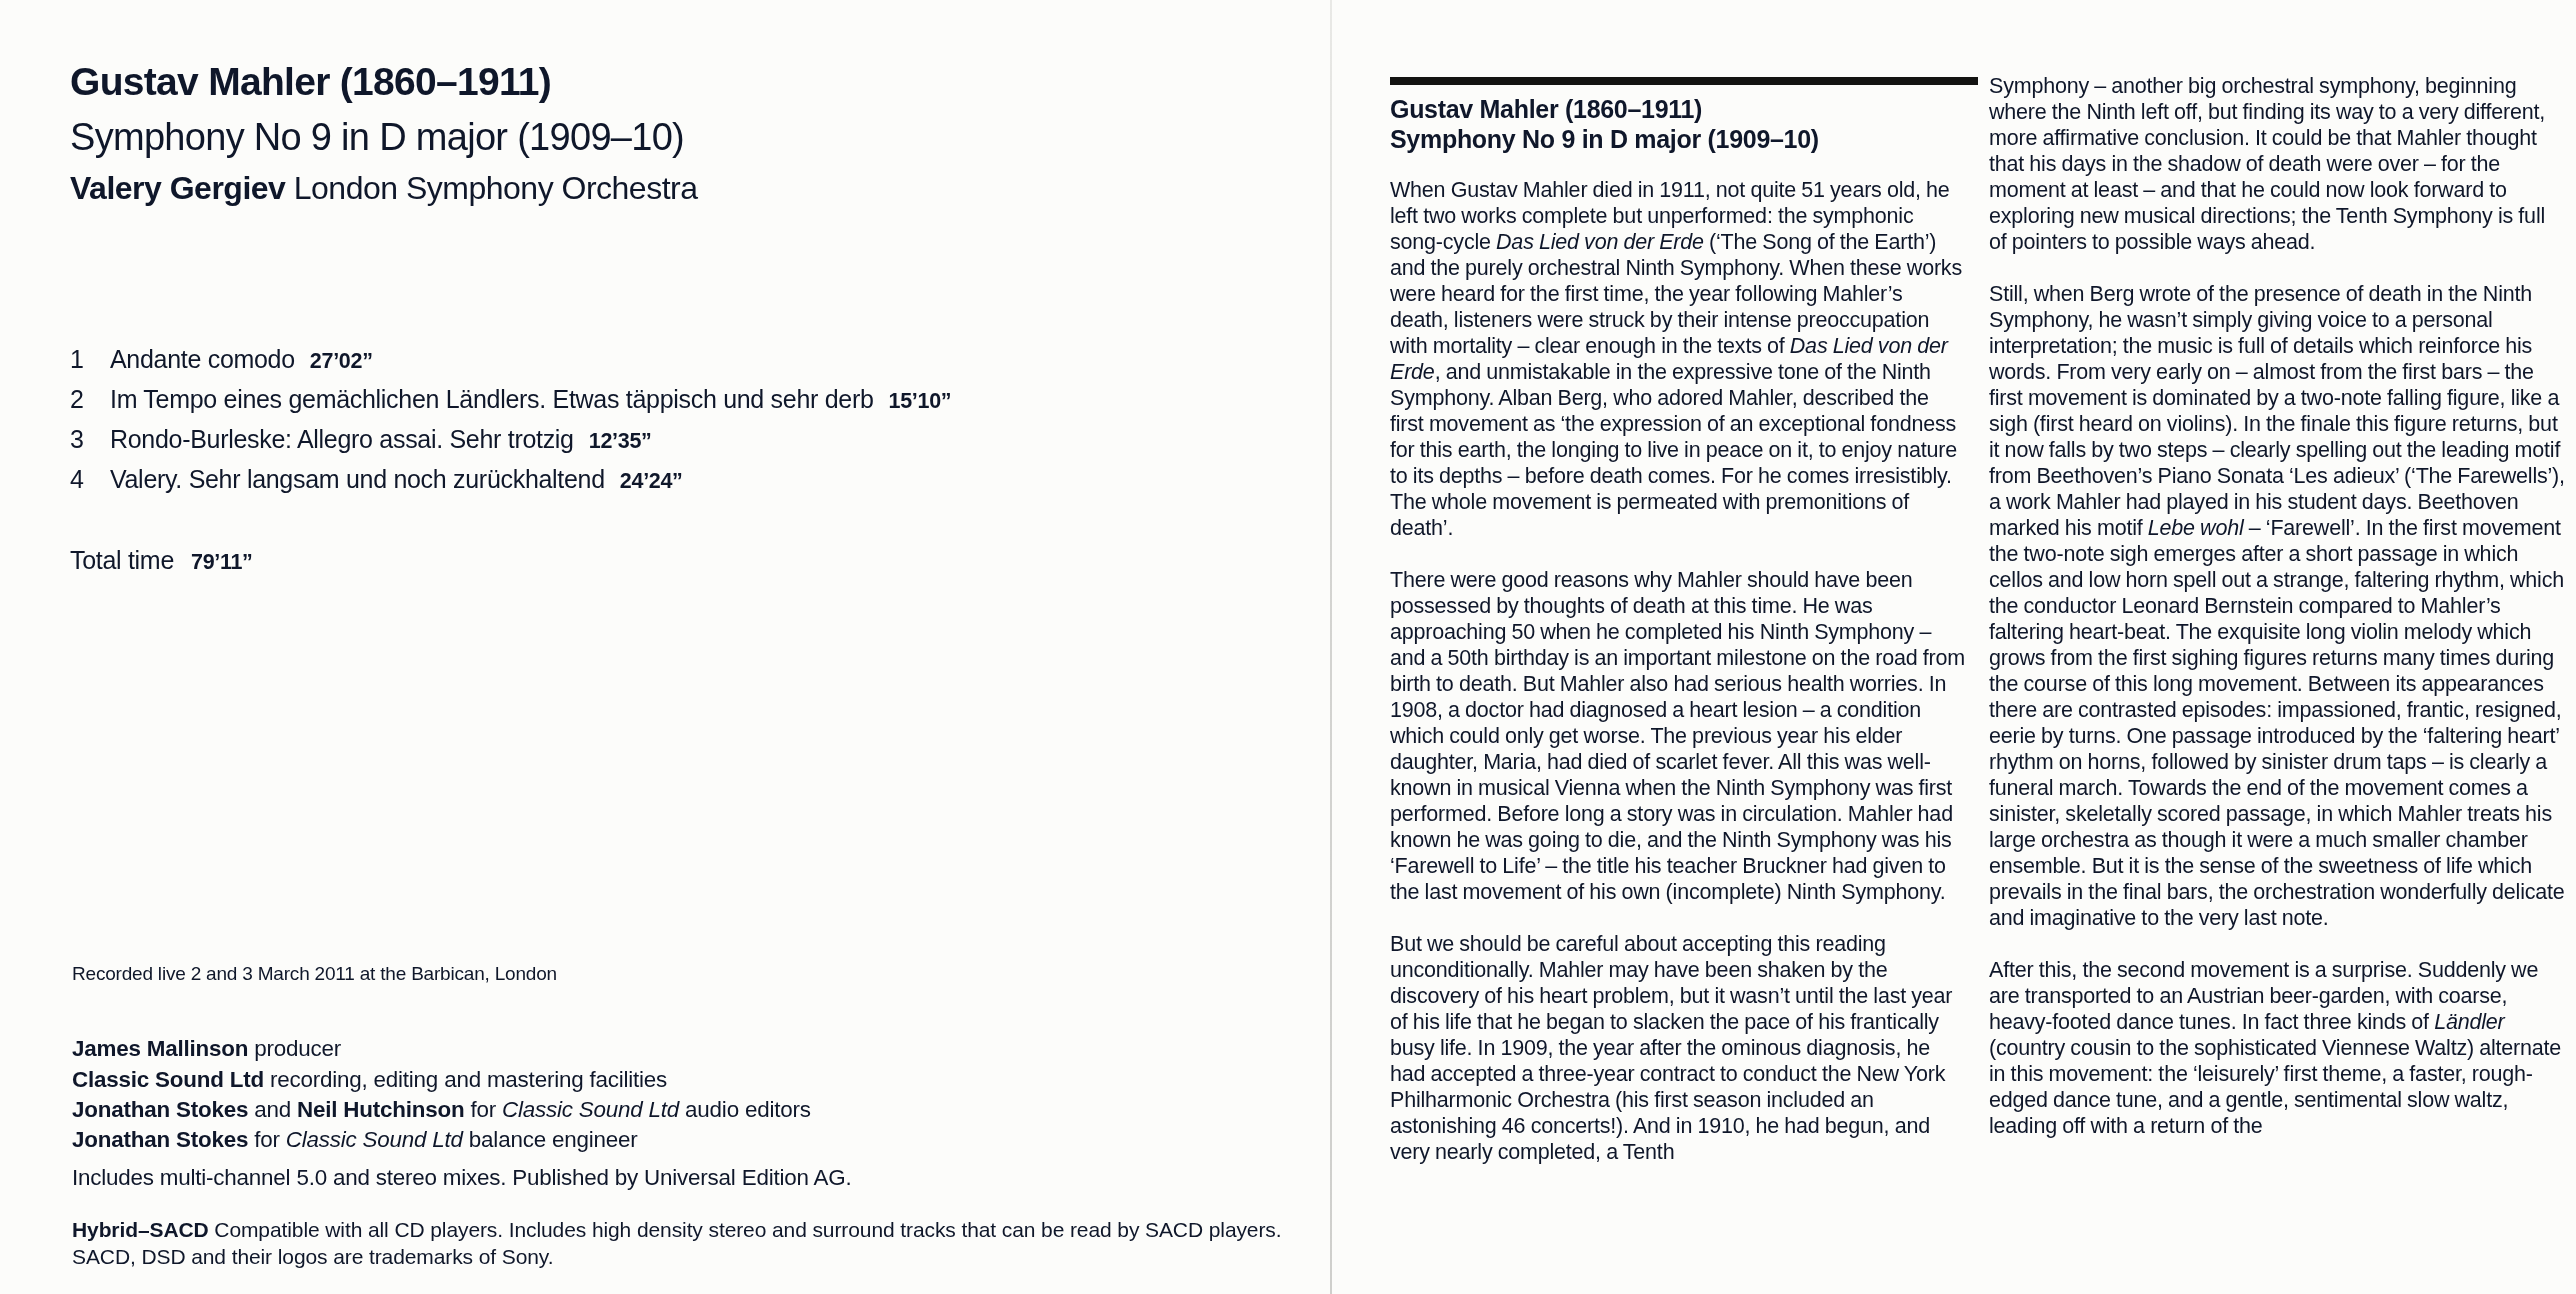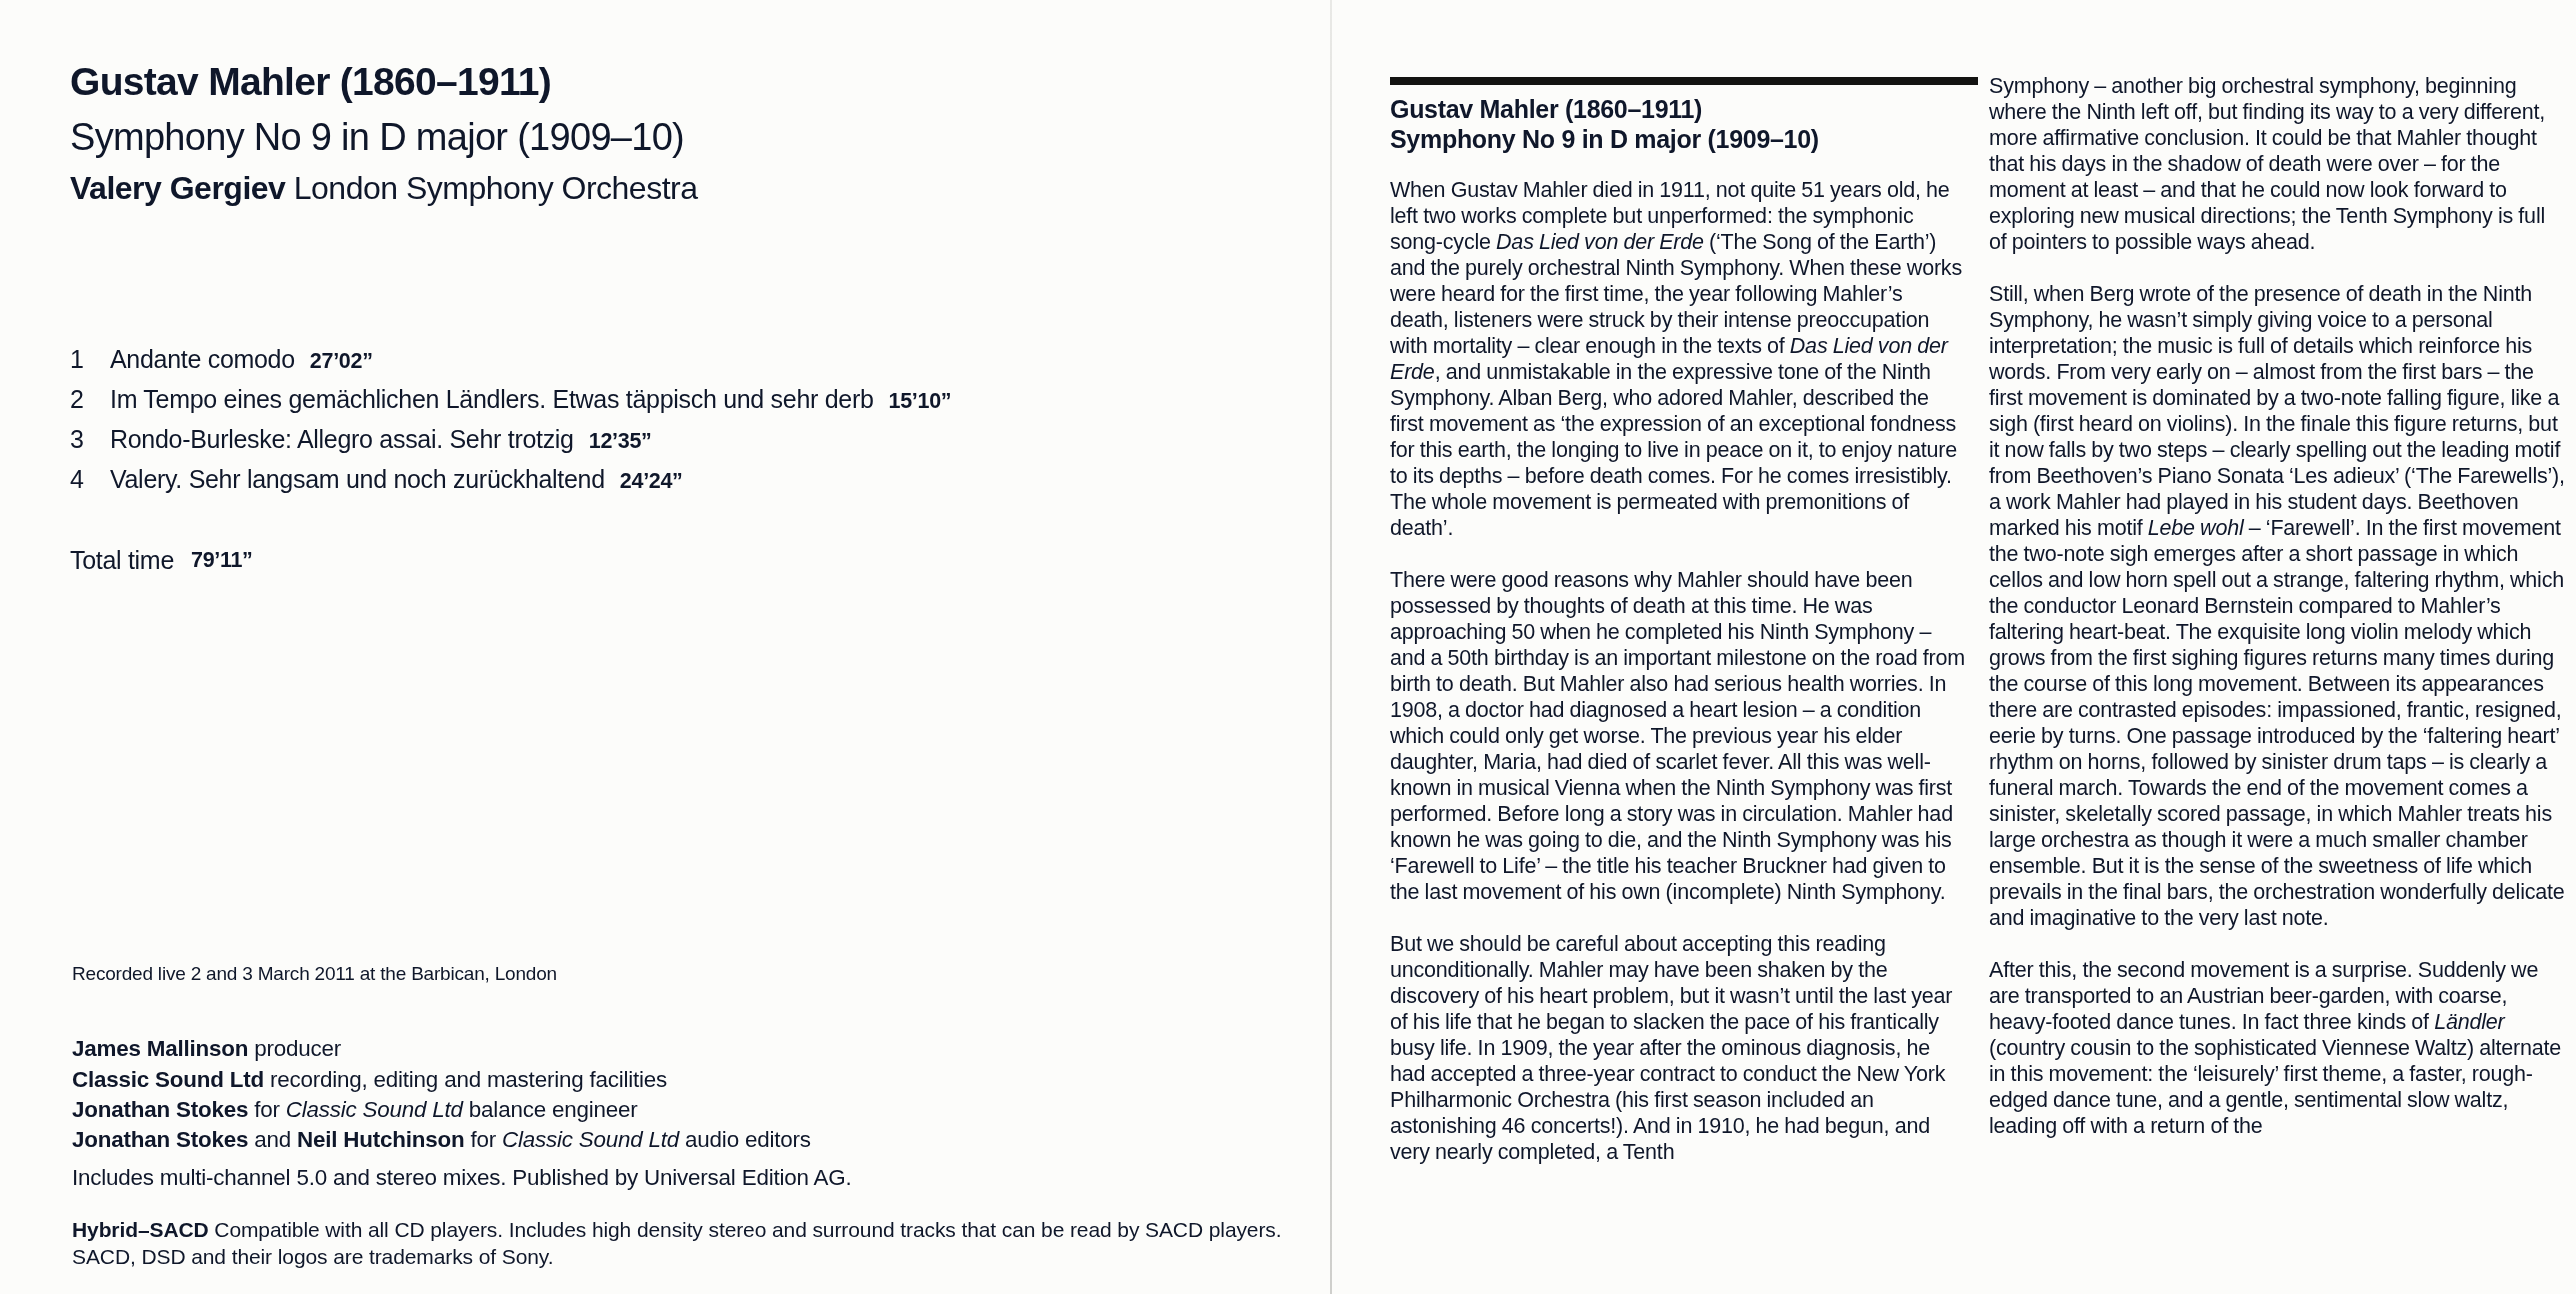--- a/index.html
+++ b/index.html
@@ -18,21 +18,21 @@
   #composer{left:70px; top:60px; font-size:39px; font-weight:bold; letter-spacing:-0.7px;}
   #work{left:70px; top:116px; font-size:38px; font-weight:normal; letter-spacing:-0.7px;}
   #performers{left:70px; top:170px; font-size:32px; letter-spacing:-0.5px;}
   #track-list{left:70px; top:345px; font-size:25px; letter-spacing:-0.3px;}
   .track-row{display:flex; align-items:baseline; height:40px;}
   .track-num{width:40px; flex:0 0 40px;}
   .track-title{white-space:nowrap;}
   .track-time{font-size:21.5px; margin-left:15px; white-space:nowrap;font-weight:bold;}
   #total-row{left:70px; top:546px; font-size:25px; letter-spacing:-0.3px;}
   #total-row .track-time{margin-left:17px;}
-  #total-row{display:flex; align-items:center;}
+  #total-row{display:flex; align-items:flex-end;}
   #recorded{left:72px; top:963px; font-size:19px; letter-spacing:-0.2px;}
   #producer{left:72px; top:1036px; font-size:22.4px; letter-spacing:-0.2px;}
   #credit-lines{left:72px; top:1065px; font-size:22.4px; line-height:30px; letter-spacing:-0.2px;}
   #publishing{left:72px; top:1165px; font-size:22.4px; letter-spacing:-0.2px;}
   #hybrid{left:72px; top:1216px; width:1248px; font-size:21px; line-height:27px; letter-spacing:-0.1px;}
   
   #essay-rule{left:1390px; top:77px; width:588px; height:8.4px; background:#131311;}
   #essay-heading{left:1390px; top:94px; font-size:25px; font-weight:bold; line-height:30px; letter-spacing:-0.3px;}
   .essay-col{font-size:21.5px; line-height:26px; letter-spacing:-0.2px; word-spacing:-0.5px; text-align:left;}
   #essay-col1{left:1390px; top:177px; width:575px;}
@@ -76,22 +76,22 @@
 
   <div id="total-row" class="abs">
     <span>Total time</span>
     <span class="track-time">79’11”</span>
   </div>
 
   <div id="recorded" class="abs">Recorded live 2 and 3 March 2011 at the Barbican, London</div>
   <div id="producer" class="abs"><span class="b">James Mallinson</span> producer</div>
   <div id="credit-lines" class="abs">
       <div><span class="b">Classic Sound Ltd</span> recording, editing and mastering facilities</div>
+      <div><span class="b">Jonathan Stokes</span> and <span class="b">Neil Hutchinson</span> for <span class="i">Classic Sound Ltd</span> audio editors</div>
       <div><span class="b">Jonathan Stokes</span> for <span class="i">Classic Sound Ltd</span> balance engineer</div>
-      <div><span class="b">Jonathan Stokes</span> and <span class="b">Neil Hutchinson</span> for <span class="i">Classic Sound Ltd</span> audio editors</div>
     </div>
   <div id="publishing" class="abs">Includes multi-channel 5.0 and stereo mixes. Published by Universal Edition AG.</div>
   <div id="hybrid" class="abs"><span class="b">Hybrid–SACD</span>  Compatible with all CD players. Includes high density stereo and surround tracks that can be read by SACD players. SACD, DSD and their logos are trademarks of Sony.</div>
 
   <div id="essay-rule" class="abs"></div>
   <div id="essay-heading" class="abs">
     <div>Gustav Mahler (1860–1911)</div>
     <div>Symphony No 9 in D major (1909–10)</div>
   </div>
   <div id="essay-col1" class="abs essay-col">

